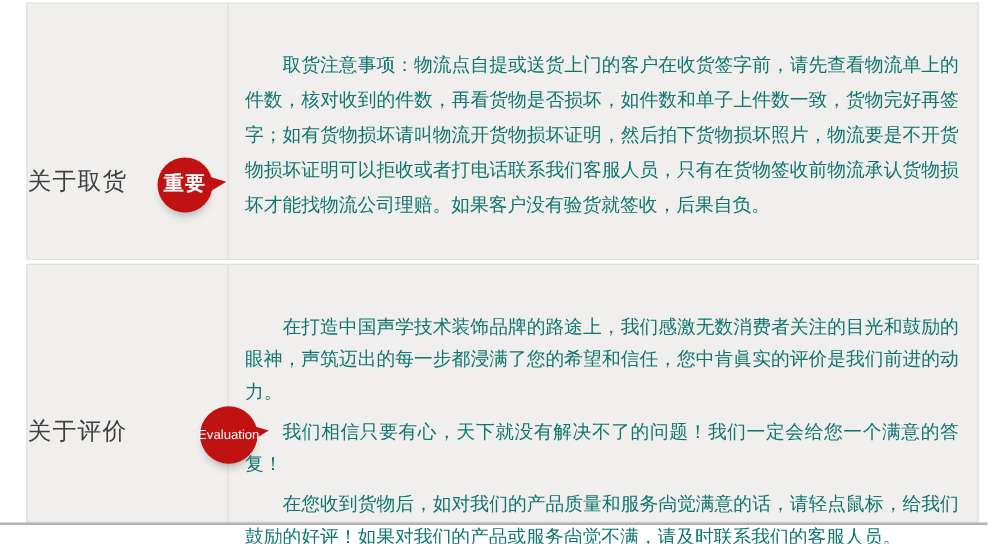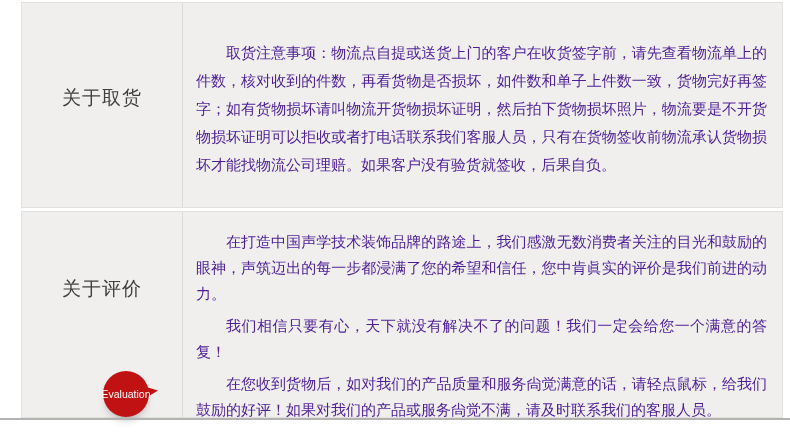--- a/index.html
+++ b/index.html
@@ -28,21 +28,21 @@
   }
   .panel-pickup { height:206px; margin-bottom:3px; }
   .panel-eval   { height:207px; }
 
   .label-col {
     flex:0 0 161px;
     width:161px;
     border-right:1px solid #dcdbd9;
     box-sizing:border-box;
     display:flex;
-    flex-direction:column;
+    flex-direction:row;
     align-items:center;
   }
   .panel-pickup .label-col { padding-top:81px; }
   .panel-eval   .label-col { padding-top:63px;justify-content:space-between; }
 
   .panel-title {
     margin:0;
     font-size:19px;
     line-height:28px;
     font-weight:400;
@@ -89,24 +89,24 @@
     font-size:10.5px;
     position:relative;
     z-index:2;
     white-space:nowrap;
   }
 
   .text-col {
     flex:1 1 auto;
     box-sizing:border-box;
     padding:0 15px 4px 13px;
-    color:#4c1d95;
+    color:#0f766e;
   }
   .panel-pickup .text-col { padding-top:36px; }
-  .panel-eval   .text-col { padding-top:17px; }
+  .panel-eval   .text-col { padding-top:17px;margin-top:20px; }
 
   .text-col p {
     margin:0;
     font-size:15px;
     text-indent:2em;
     text-align:justify;
   }
   .panel-pickup .text-col p { line-height:28px; }
   .panel-eval   .text-col p { line-height:26px; margin-bottom:6px; }
 
@@ -121,20 +121,23 @@
 </style>
 </head>
 <body>
 
 <div class="page">
   <div class="panels">
 
     <section class="panel panel-pickup">
       <div class="label-col">
         <h2 class="panel-title">关于取货</h2>
+        <div class="bubble">
+          <span class="badge-cn">重要</span>
+        </div>
       </div>
       <div class="text-col">
         <p>取货注意事项：物流点自提或送货上门的客户在收货签字前，请先查看物流单上的件数，核对收到的件数，再看货物是否损坏，如件数和单子上件数一致，货物完好再签字；如有货物损坏请叫物流开货物损坏证明，然后拍下货物损坏照片，物流要是不开货物损坏证明可以拒收或者打电话联系我们客服人员，只有在货物签收前物流承认货物损坏才能找物流公司理赔。如果客户没有验货就签收，后果自负。</p>
       </div>
     </section>
 
     <section class="panel panel-eval">
       <div class="label-col">
         <h2 class="panel-title">关于评价</h2>
         <div class="bubble">

